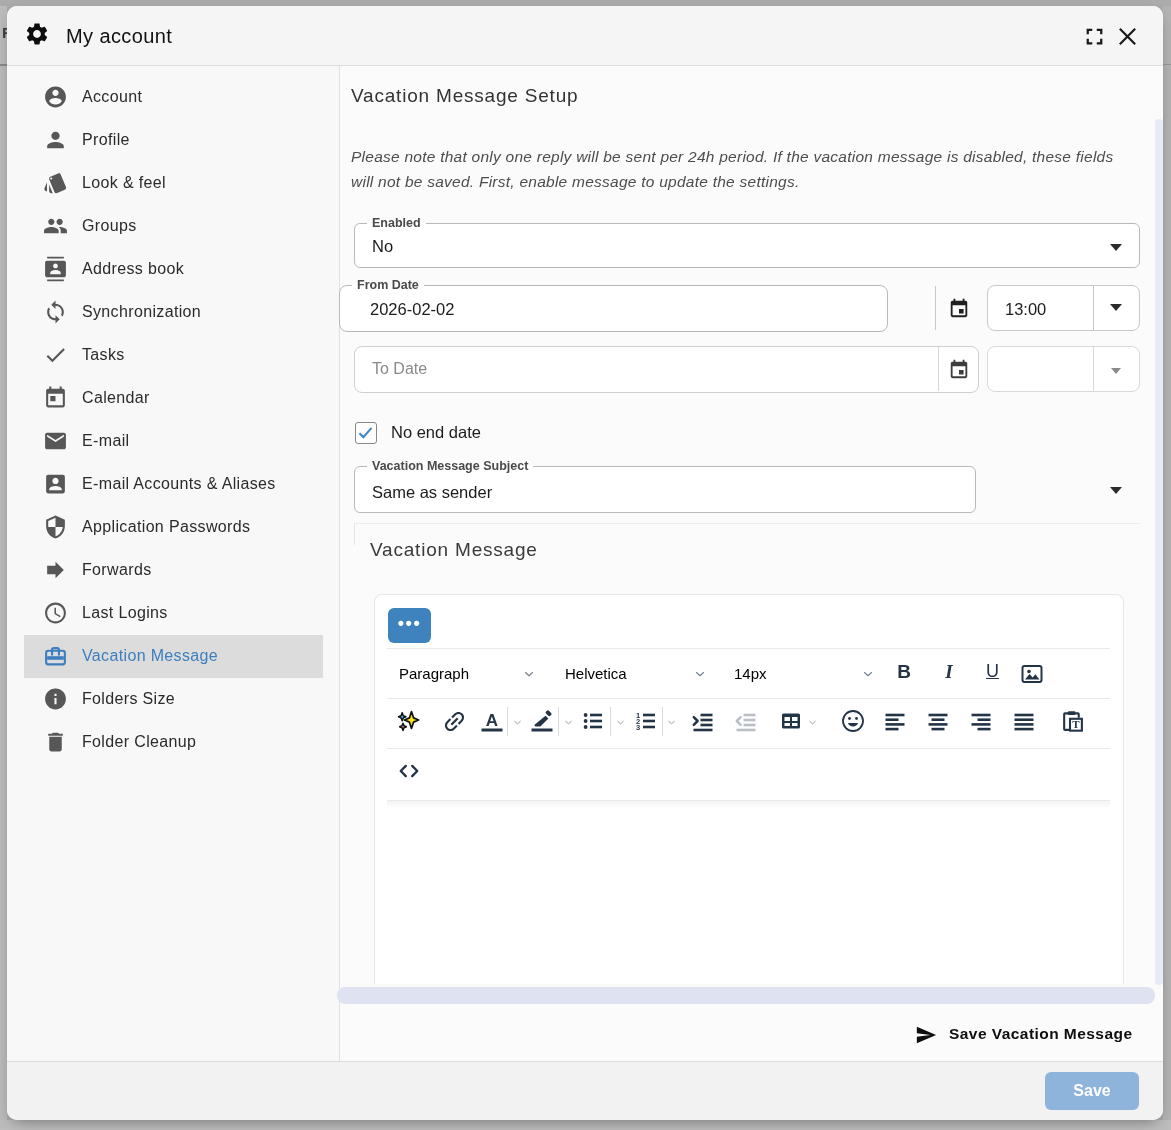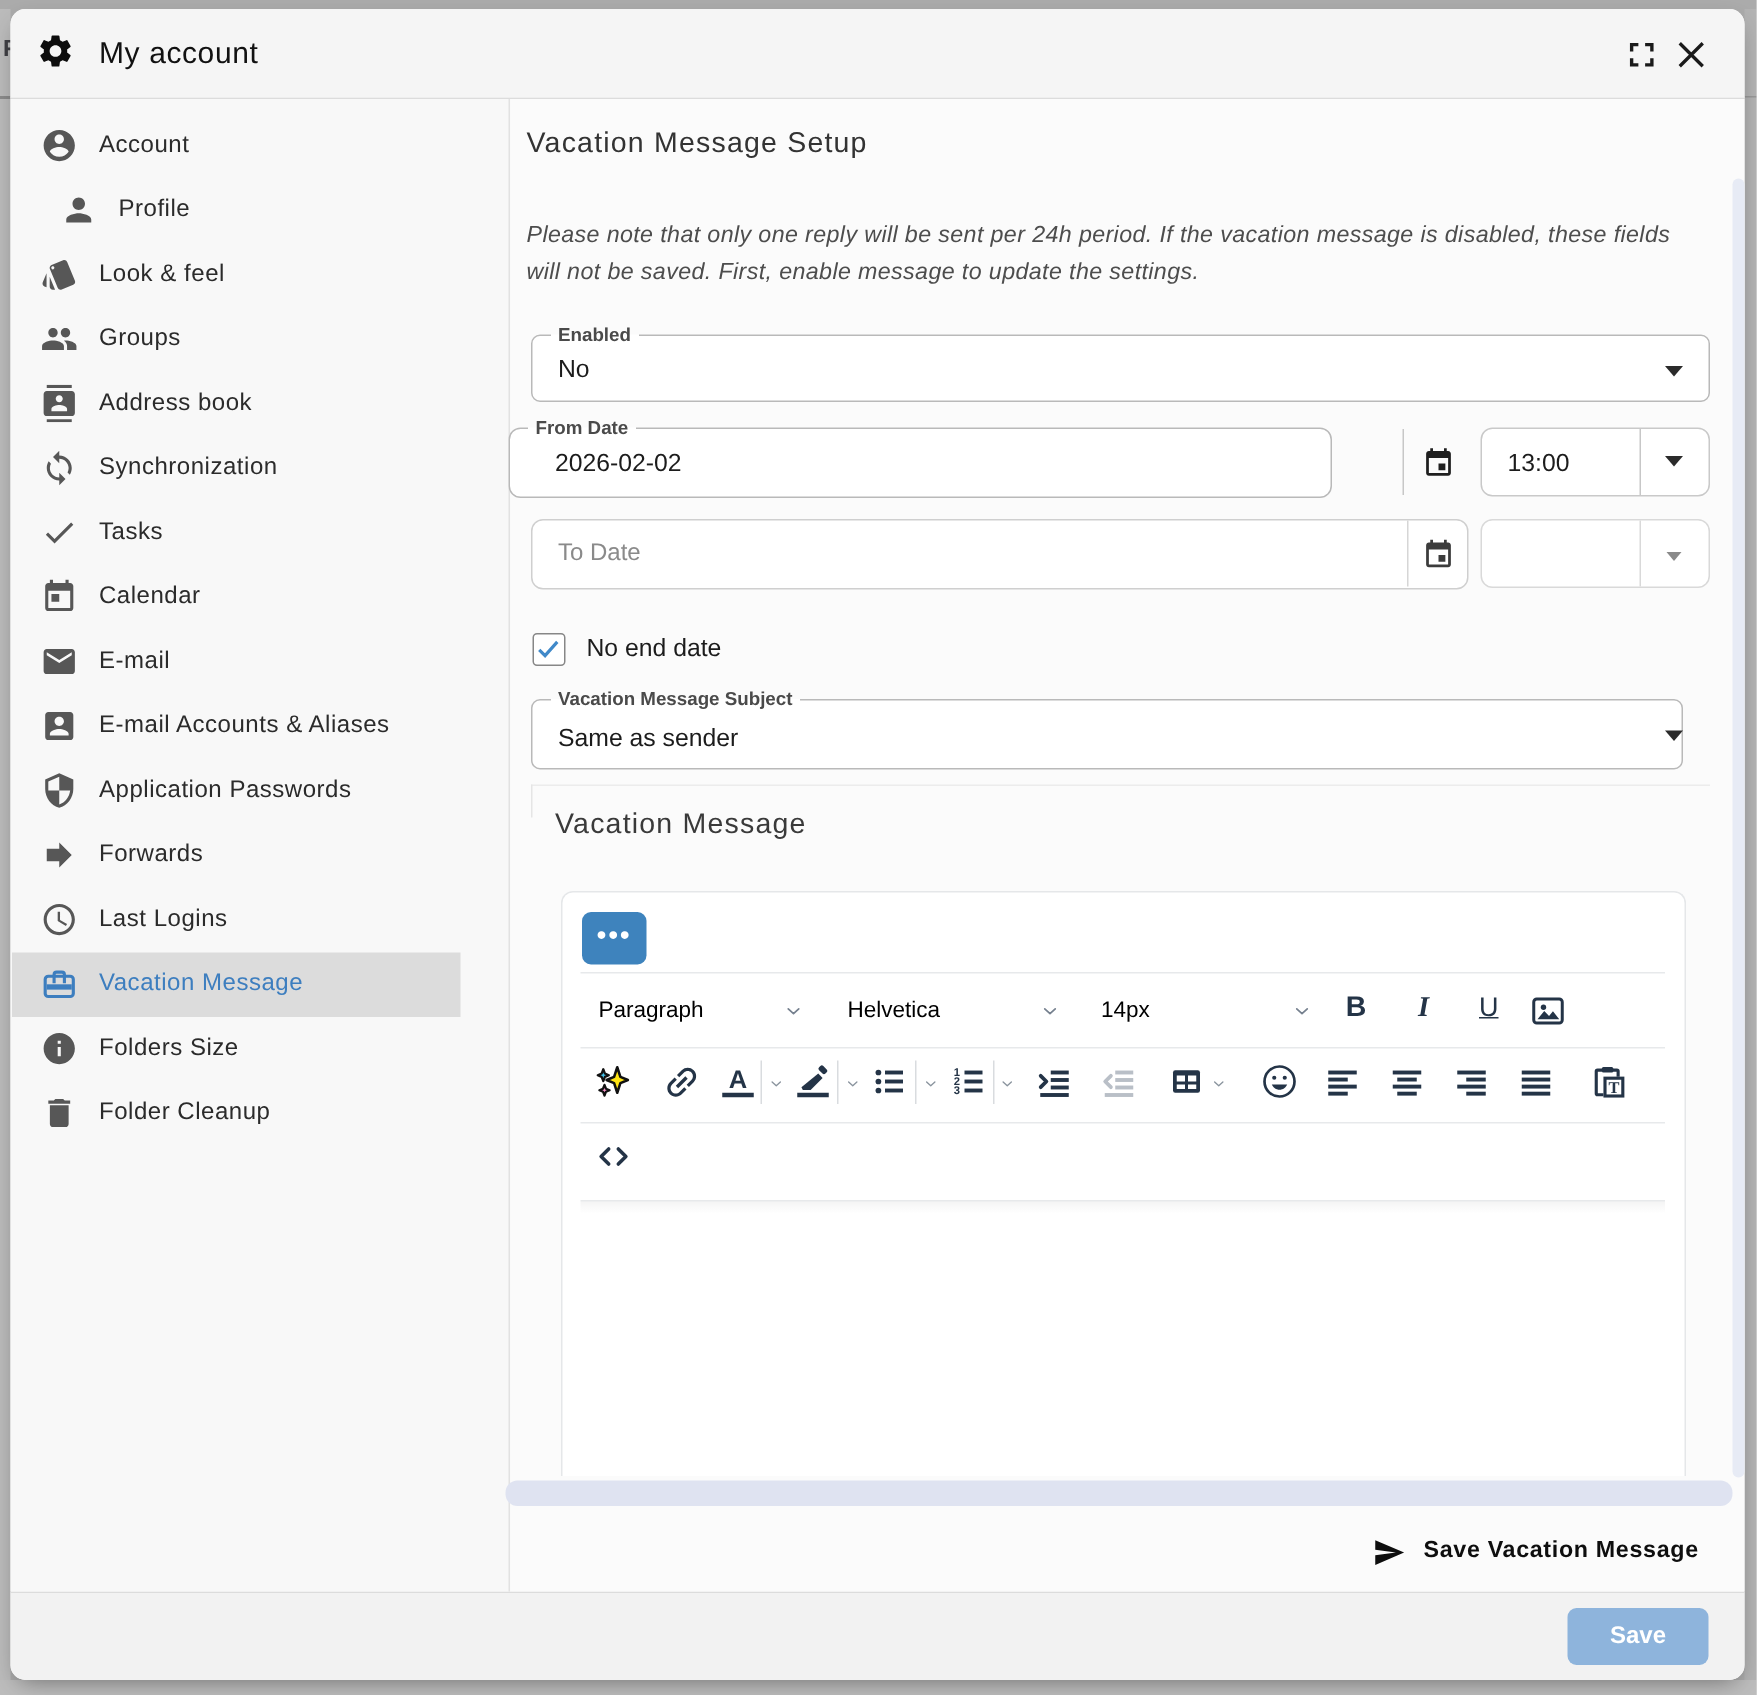--- a/index.html
+++ b/index.html
@@ -14,21 +14,21 @@
   
   #modal { left:7px; top:6px; width:1156px; height:1114px; background:#fafafa;
            border-radius:10px; box-shadow:0 6px 16px -6px rgba(0,0,0,.45); }
   
   #header { left:7px; top:6px; width:1156px; height:60px; background:#f5f5f5;
             border-bottom:1px solid #dcdcdc; border-radius:10px 10px 0 0; }
   #title { left:66px; top:25px; font-size:20px; color:#111; letter-spacing:0.4px; }
   
   #sidebar { left:7px; top:66px; width:333px; height:995px; background:#f8f8f8;
              border-right:1px solid #e2e2e2; }
-  .nav { position:absolute; left:8px; width:299px; height:43px; }
+  .nav { position:absolute; left:24px; width:299px; height:43px; }
   .nav .ntext { position:absolute; left:58px; top:50%; transform:translateY(-50%);
                 font-size:16px; color:#2b2b2b; white-space:nowrap; letter-spacing:0.35px; }
   .nav svg { position:absolute; left:19px; top:50%; transform:translateY(-50%); }
   .nav.active { background:#dcdcdc; }
   .nav.active .ntext { color:#3d7ebf; }
   
   #pane { left:341px; top:66px; width:822px; height:995px; background:#fbfbfb; }
   .h1 { font-size:19px; color:#333; letter-spacing:0.8px; }
   .para { font-size:15.5px; color:#4d4d4d; line-height:25px; letter-spacing:0.25px;font-style:italic; }
   fieldset.fld { position:absolute; background:#fff; border:1px solid #b9b9b9;font-weight:bold; }
@@ -79,21 +79,21 @@
 
   <div id="sidebar" class="abs"></div>
   <div id="pane" class="abs"></div>
 
   <div class="nav" style="top:75.5px;">
     <svg width="25" height="25" viewBox="0 0 24 24">
       <path fill="#575757" d="M12 2C6.48 2 2 6.48 2 12s4.48 10 10 10 10-4.48 10-10S17.52 2 12 2zm0 3c1.66 0 3 1.34 3 3s-1.34 3-3 3-3-1.34-3-3 1.34-3 3-3zm0 14.2c-2.5 0-4.71-1.28-6-3.22.03-1.99 4-3.08 6-3.08 1.99 0 5.97 1.09 6 3.08-1.29 1.94-3.5 3.22-6 3.22z"></path>
     </svg>
     <span class="ntext">Account</span>
   </div>
-  <div class="nav" style="top:118.5px;margin-left:13px;">
+  <div class="nav" style="top:118.5px;">
     <svg width="25" height="25" viewBox="0 0 24 24">
       <path fill="#575757" d="M12 12c2.21 0 4-1.79 4-4s-1.79-4-4-4-4 1.79-4 4 1.79 4 4 4zm0 2c-2.67 0-8 1.34-8 4v2h16v-2c0-2.66-5.33-4-8-4z"></path>
     </svg>
     <span class="ntext">Profile</span>
   </div>
   <div class="nav" style="top:161.5px;">
     <svg width="25" height="25" viewBox="0 0 24 24">
       <path fill="#575757" d="M2.53 19.65l1.34.56v-9.03l-2.43 5.86c-.41 1.02.08 2.19 1.09 2.61zm19.5-3.7L17.07 3.98c-.31-.75-1.04-1.21-1.81-1.23-.26 0-.53.04-.79.15L7.1 5.95c-.75.31-1.21 1.03-1.23 1.8-.01.27.04.54.15.8l4.96 11.97c.31.76 1.05 1.22 1.83 1.23.26 0 .52-.05.77-.15l7.36-3.05c1.02-.42 1.51-1.59 1.09-2.6zM7.88 8.75c-.55 0-1-.45-1-1s.45-1 1-1 1 .45 1 1-.45 1-1 1zm-2 11c0 1.1.9 2 2 2h1.45l-3.45-8.34v6.34z"></path>
     </svg>
     <span class="ntext">Look &amp; feel</span>
@@ -210,21 +210,21 @@
   <div class="box" style="left:987px; top:346px; width:153px; height:46px; border-color:#d9d9d9;"></div>
   <div class="vdiv" style="left:1093px; top:347px; height:44px; background:#d9d9d9;"></div>
   <div class="arrow" style="left:1111px; top:368px; border-left-width:5px; border-right-width:5px; border-top-width:6px; border-top-color:#8a8a8a;"></div>
 
   <div class="abs" style="left:355px; top:422px; width:22px; height:22px; background:#fff; border:1px solid #878787; border-radius:3px;"></div>
   <svg class="abs" style="left:357px; top:424px;" width="17" height="17" viewBox="0 0 24 24">
     <path fill="none" stroke="#4089c9" stroke-width="3" d="M3.5 13l5.5 5.5L20.5 5.5"></path>
   </svg>
   <div class="abs val" style="left:391px; top:423px;">No end date</div>
 
-  <fieldset class="fld" style="left:354px; top:460px; width:768px; height:53px; border-radius:6px;">
+  <fieldset class="fld" style="left:354px; top:460px; width:622px; height:53px; border-radius:6px;">
     <legend>Vacation Message Subject</legend>
   </fieldset>
   <div class="abs val" style="left:372px; top:483px;">Same as sender</div>
   <div class="arrow" style="left:1110px; top:487px;"></div>
 
   <div class="abs" style="left:354px; top:523px; width:786px; height:1px; background:#ececec;"></div>
   <div class="abs" style="left:354px; top:523px; width:1px; height:22px; background:#e5e5e5;"></div>
   <div class="abs h1" style="left:370px; top:539px; color:#3a3a3a;">Vacation Message</div>
 
   <div id="editor" class="abs"></div>

